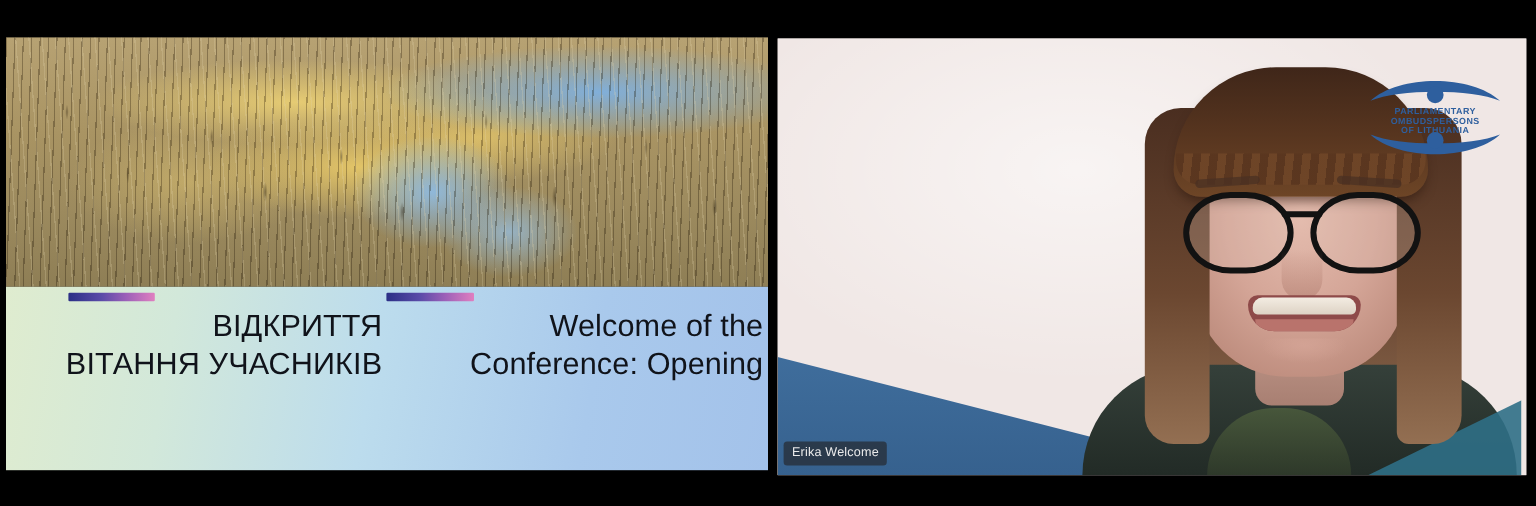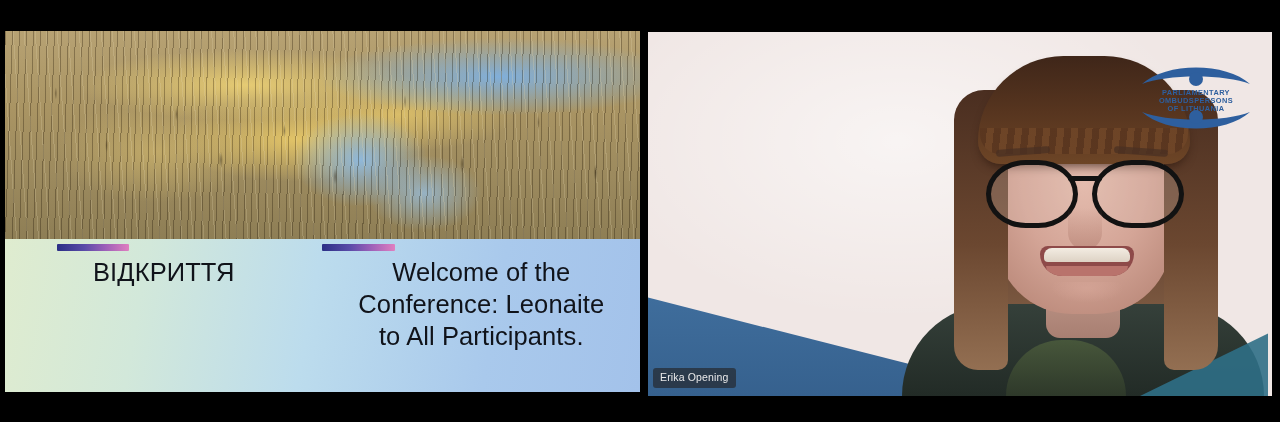--- a/index.html
+++ b/index.html
@@ -70,21 +70,21 @@
   }
   .accent-bar.a1{left:52px;width:72px;}
   .accent-bar.a2{left:317px;width:73px;}
 
   .caption-cols{
     position:absolute;left:0;top:17px;width:100%;height:calc(100% - 17px);
     display:flex;
   }
   .cap-col{
     flex:1 1 50%;display:flex;flex-direction:column;
-    align-items:center;justify-content:flex-start;
+    align-items:flex-end;justify-content:flex-start;
     padding:0 4px;box-sizing:border-box;
   }
   .cap-line{
     color:#10131a;font-size:25.5px;line-height:32px;
     letter-spacing:.1px;white-space:nowrap;text-align:center;
   }
   .cap-col.en .cap-line{font-size:25.5px;}
 
   
   .tile-cam{
@@ -222,26 +222,26 @@
 
       <div class="accent-bars">
         <span class="accent-bar a1"></span>
         <span class="accent-bar a2"></span>
       </div>
 
       <div class="caption-cols">
 
         <div class="cap-col uk">
           <div class="cap-line">ВІДКРИТТЯ</div>
+          <div class="cap-line">ВІТАННЯ УЧАСНИКІВ</div>
         </div>
 
         <div class="cap-col en">
           <div class="cap-line">Welcome of the</div>
-          <div class="cap-line">Conference: Leonaite</div>
-          <div class="cap-line">to All Participants.</div>
+          <div class="cap-line">Conference: Opening</div>
         </div>
 
       </div>
     </div>
   </div>
 
   <div class="tile-cam">
 
     <div class="cam-bg"></div>
     <div class="cam-bg-sheen"></div>
@@ -279,16 +279,16 @@
         <path d="M6 30 C30 8, 90 8, 114 30 C90 20, 30 20, 6 30 Z" fill="#2e5f9e"></path>
         <path d="M6 58 C30 80, 90 80, 114 58 C90 68, 30 68, 6 58 Z" fill="#2e5f9e"></path>
         <circle cx="60" cy="25" r="7" fill="#2e5f9e"></circle>
         <circle cx="60" cy="63" r="7" fill="#2e5f9e"></circle>
         <text x="60" y="41" text-anchor="middle" fill="#2e5f9e" font-family="Liberation Sans, sans-serif" font-size="7.4" font-weight="bold" letter-spacing=".4">PARLIAMENTARY</text>
         <text x="60" y="49" text-anchor="middle" fill="#2e5f9e" font-family="Liberation Sans, sans-serif" font-size="7.4" font-weight="bold" letter-spacing=".4">OMBUDSPERSONS</text>
         <text x="60" y="57" text-anchor="middle" fill="#2e5f9e" font-family="Liberation Sans, sans-serif" font-size="7.4" font-weight="bold" letter-spacing=".4">OF LITHUANIA</text>
       </svg>
     </div>
 
-    <div class="name-tag">Erika Opening</div>
+    <div class="name-tag">Erika Welcome</div>
   </div>
 
 </div>
 
 </body></html>

